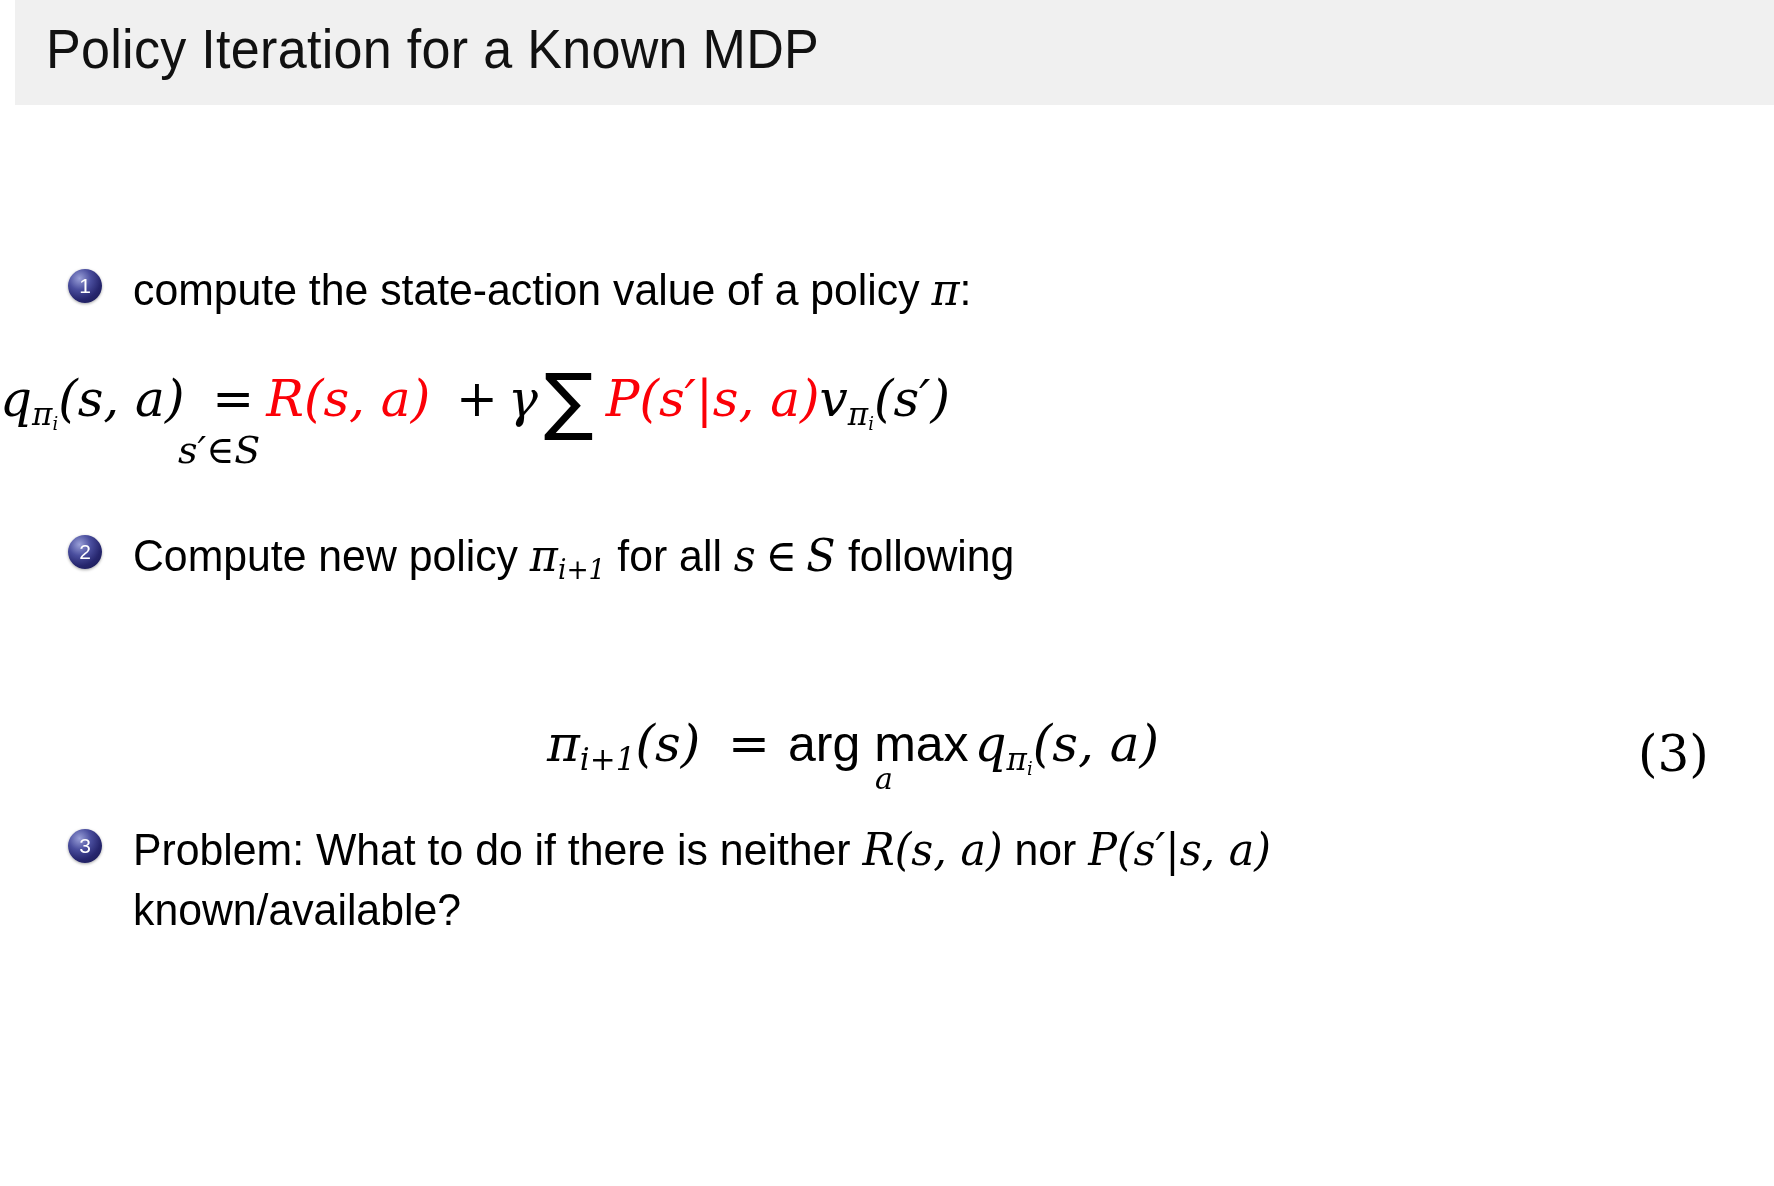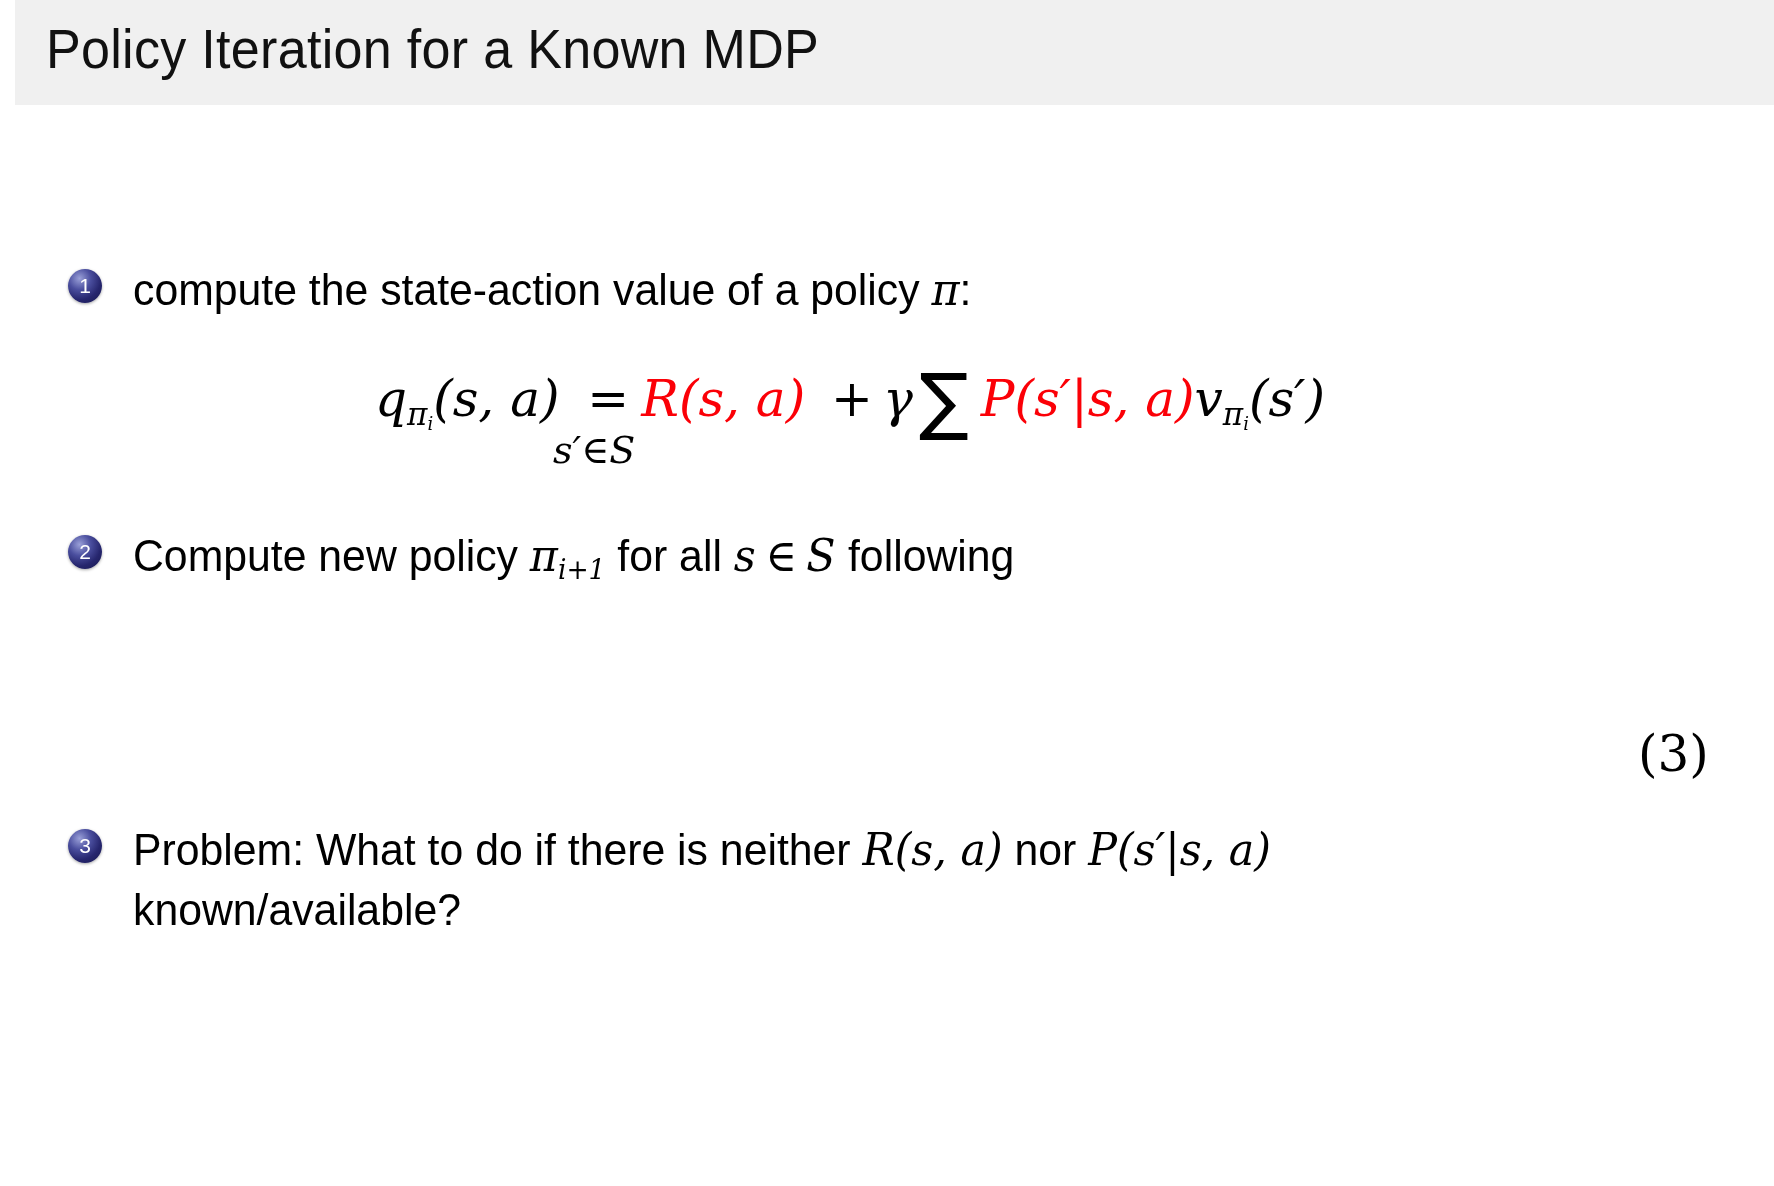--- a/index.html
+++ b/index.html
@@ -112,21 +112,20 @@
     position: absolute;
     font-family: "DejaVu Serif", serif;
     color: #000000;
     white-space: nowrap;
   }
 
   #eq-q {
     left: 0;
     top: 265px;
     width: 1700px;
-    text-align: center;
     font-size: 50px;
   }
   #eq-q .eq-inner { display: inline-block; position: relative; }
 
   .bigsum {
     font-family: "DejaVu Sans", sans-serif;
     font-size: 74px;
     font-weight: 400;
     line-height: 0;
     position: relative;
@@ -199,20 +198,26 @@
     </span>
   </div>
 
   <div class="enum-item" style="top:421px;">
     <div class="enum-marker" style="left:68px; top:9px;">2</div>
     <div class="enum-text" style="left:133px; top:0px;">
       <span>Compute new policy </span><span class="mgreek">π</span><span class="sub mi">i+1</span><span> for all </span><span class="mi">s</span><span class="mi-up" style="margin:0 10px;">∈</span><span class="cal">S</span><span> following</span>
     </div>
   </div>
 
+  <div class="display-eq" id="eq-pi">
+    <span class="eq-inner">
+      <span class="mgreek">π</span><span class="sub mi">i+1</span><span class="mi">(s)</span>
+      <span class="mi-up" style="margin:0 12px;">=</span><span class="argmax-wrap"><span class="mop">arg max</span><span class="argmax-sub">a</span></span><span class="mi">q</span><span class="sub"><span class="mgreek">π</span><span class="subsub mi">i</span></span><span class="mi">(s, a)</span>
+    </span>
+  </div>
   <div id="eq-number-3">(3)</div>
 
   <div class="enum-item" style="top:715px;">
     <div class="enum-marker" style="left:68px; top:9px;">3</div>
     <div class="enum-text" style="left:133px; top:0px;">
       <span>Problem:  What to do if there is neither </span><span class="mi">R(s, a)</span><span> nor </span><span class="mi">P(s′|s, a)</span>
     </div>
     <div class="enum-text" style="left:133px; top:60px;">known/available?</div>
   </div>
 

